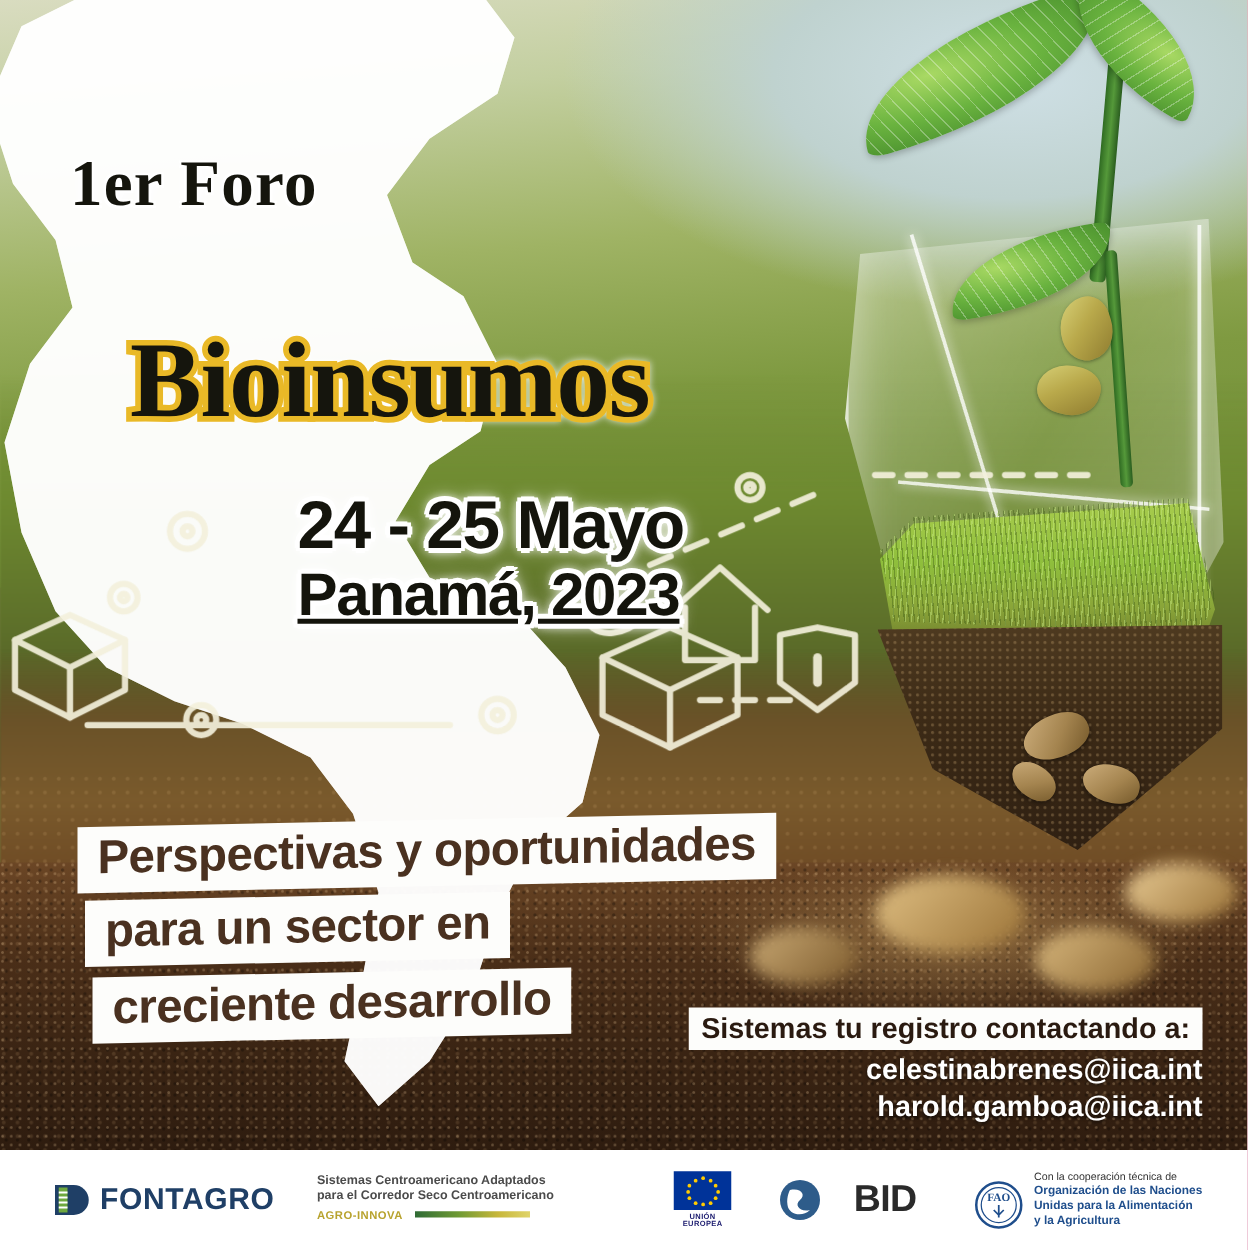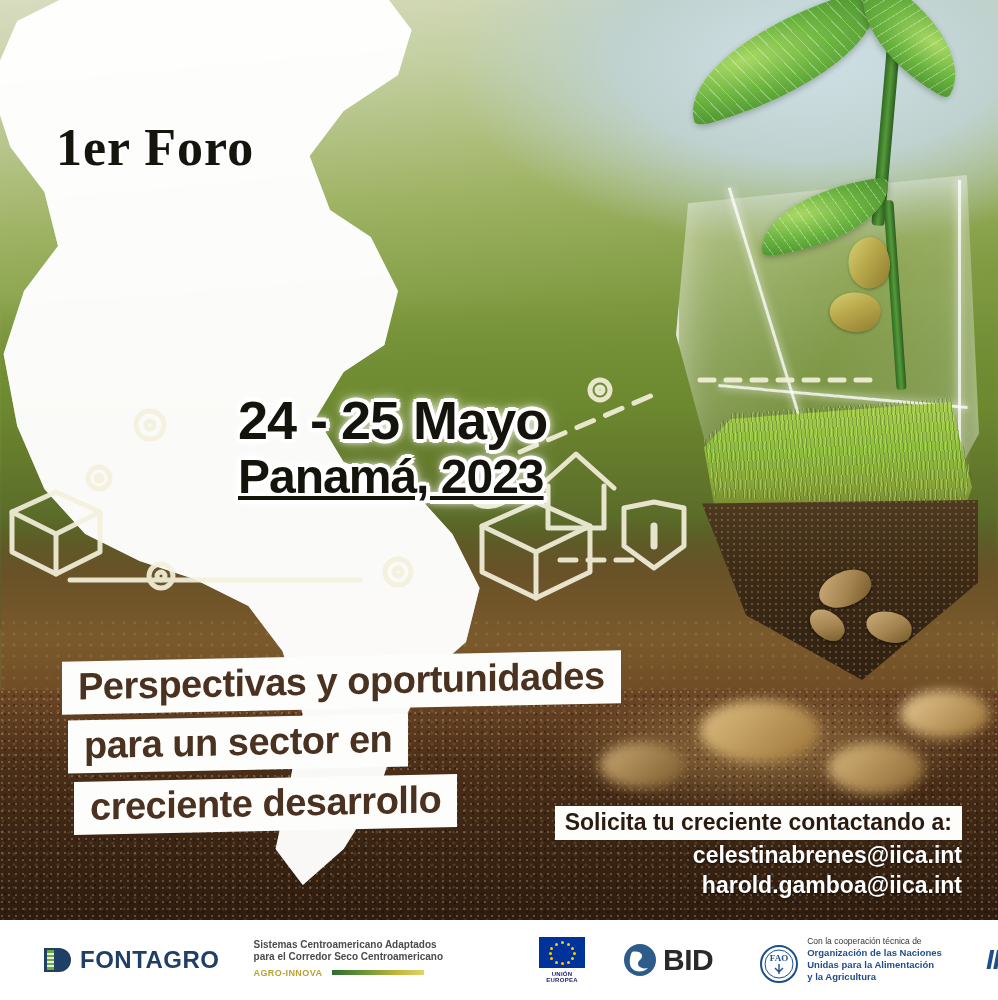--- a/index.html
+++ b/index.html
@@ -346,21 +346,21 @@
   .eu-star {
     position: absolute;
     width: 3px; height: 3px;
     background: #FFCC00;
     border-radius: 50%;
   }
   .eu-cap {
     font-size: 6px; font-weight: 700; color: #1a1a6e;
     letter-spacing: .3px; margin-top: 3px;
   }
-  .f-bid { margin-left: 38px; display: flex; align-items: center; }
+  .f-bid { margin-left: 38px; display: flex; align-items: center; gap: 20px; }
   .bid-mark { width: 34px; height: 34px; margin-right: 6px; }
   .bid-word { font-size: 30px; font-weight: 700; color: #2a2a2a; letter-spacing: -.5px; }
   .f-fao { margin-left: 46px; display: flex; align-items: flex-start; }
   .fao-seal { width: 40px; height: 40px; margin-right: 8px; margin-top: 8px; }
   .fao-coop { font-size: 8.5px; color: #333; font-weight: 400; line-height: 11px; }
   .fao-name { font-size: 9.5px; color: #1f4e8c; font-weight: 700; line-height: 12px; white-space: nowrap; }
   .f-iica { margin-left: 44px; display: flex; align-items: center; }
   .iica-word {
     font-size: 28px; font-weight: 700; font-style: italic;
     color: #1f4e8c; letter-spacing: -1px;
@@ -476,36 +476,39 @@
           </g>
         </g>
       </svg>
     </div>
   </div>
 
   <div class="foro">
     <span>1er Foro</span>
   </div>
 
+  <div class="bigline bigline-2">
+    <span>Bioinsumos</span>
+  </div>
 
   <div class="dateblk">
     <div class="date-1">24 - 25 Mayo</div>
     <div class="date-2">Panamá, 2023</div>
   </div>
 
   <div class="tagline">
     <span class="tag-row r1">Perspectivas y oportunidades</span>
     <span class="tag-clear"></span>
     <span class="tag-row r2">para un sector en</span>
     <span class="tag-clear"></span>
     <span class="tag-row r3">creciente desarrollo</span>
   </div>
 
   <div class="contact">
-    <div><span class="contact-title">Solicita tu creciente contactando a:</span></div>
+    <div><span class="contact-title">Sistemas tu registro contactando a:</span></div>
     <div class="contact-mail">celestinabrenes@iica.int</div>
     <div class="contact-mail">harold.gamboa@iica.int</div>
   </div>
 
   <div class="footer">
 
     <div class="f-slot f-fontagro">
       <span class="fontagro-mark">
         <svg width="30" height="30" viewBox="0 0 30 30">
           <path d="M2 3 H17 a11 11 0 0 1 0 24 H2 Z" fill="#1F3F66"></path>

